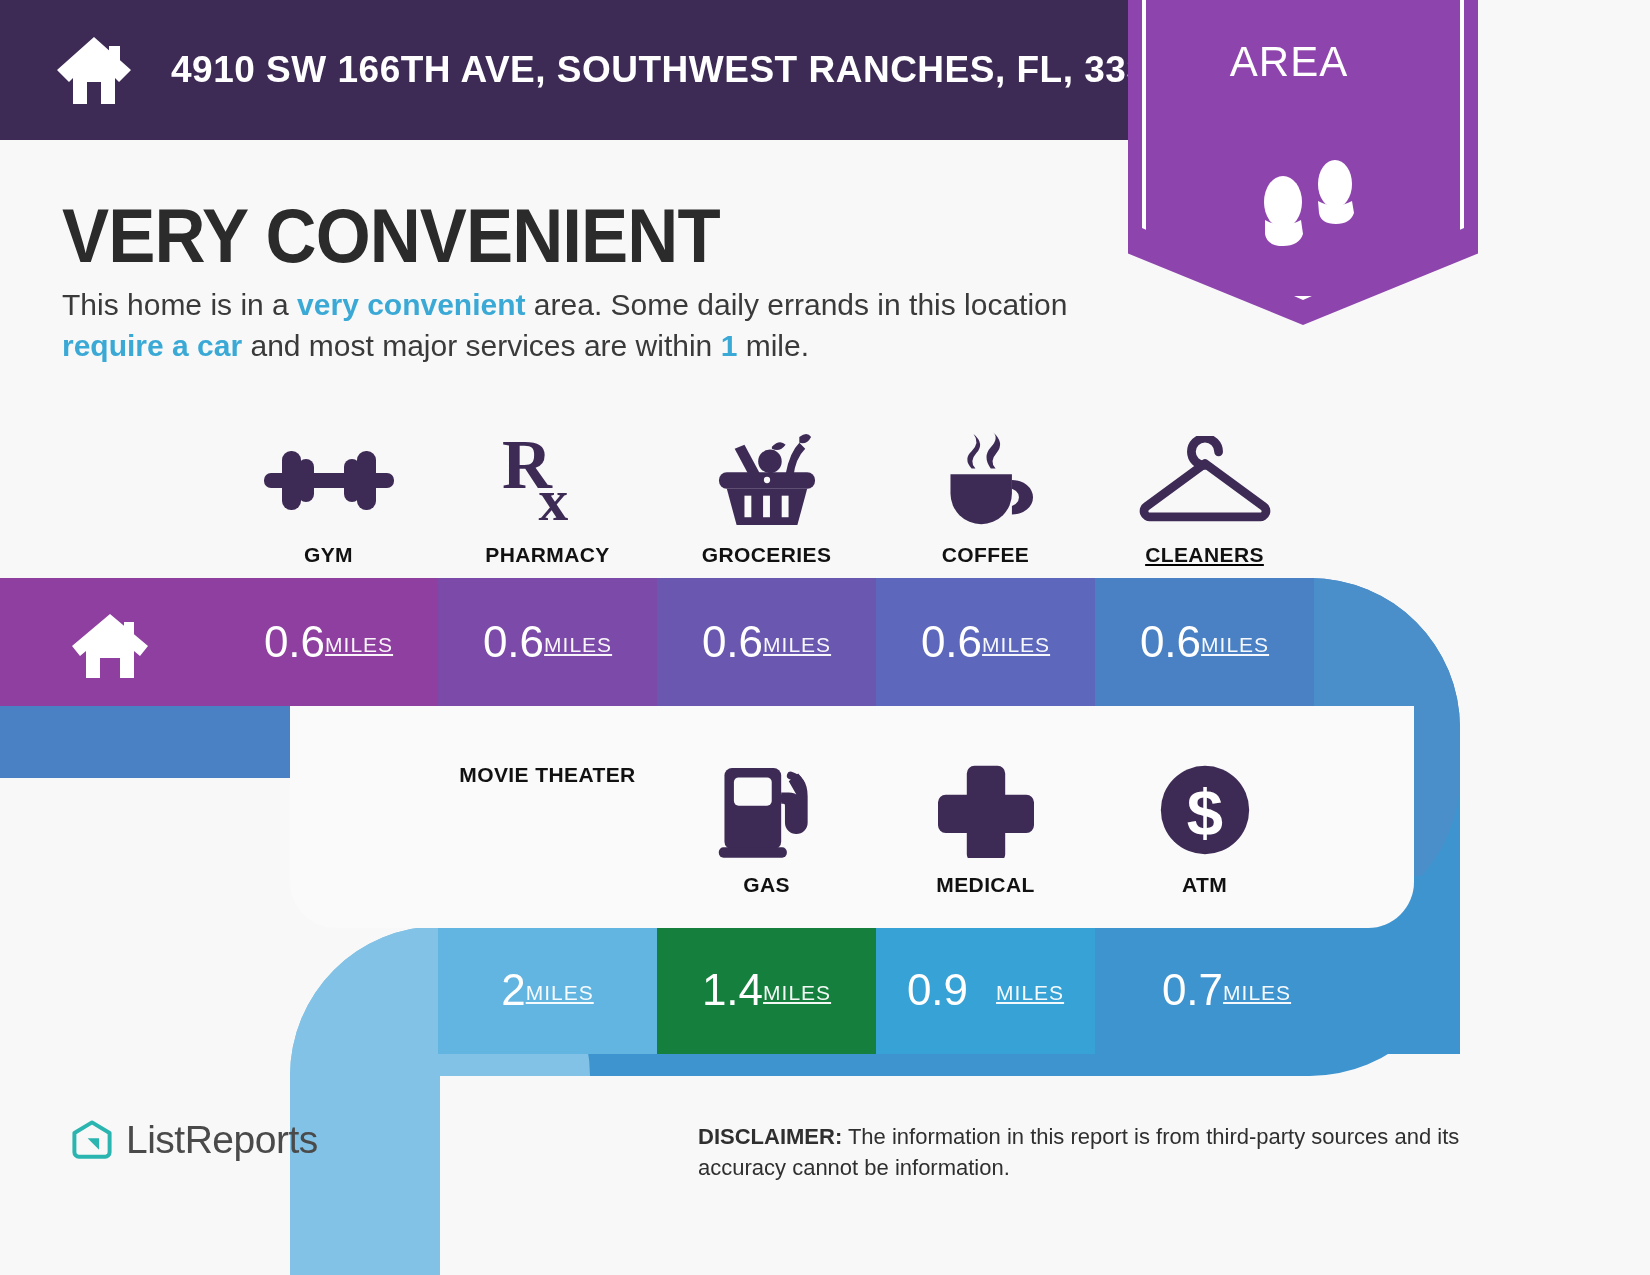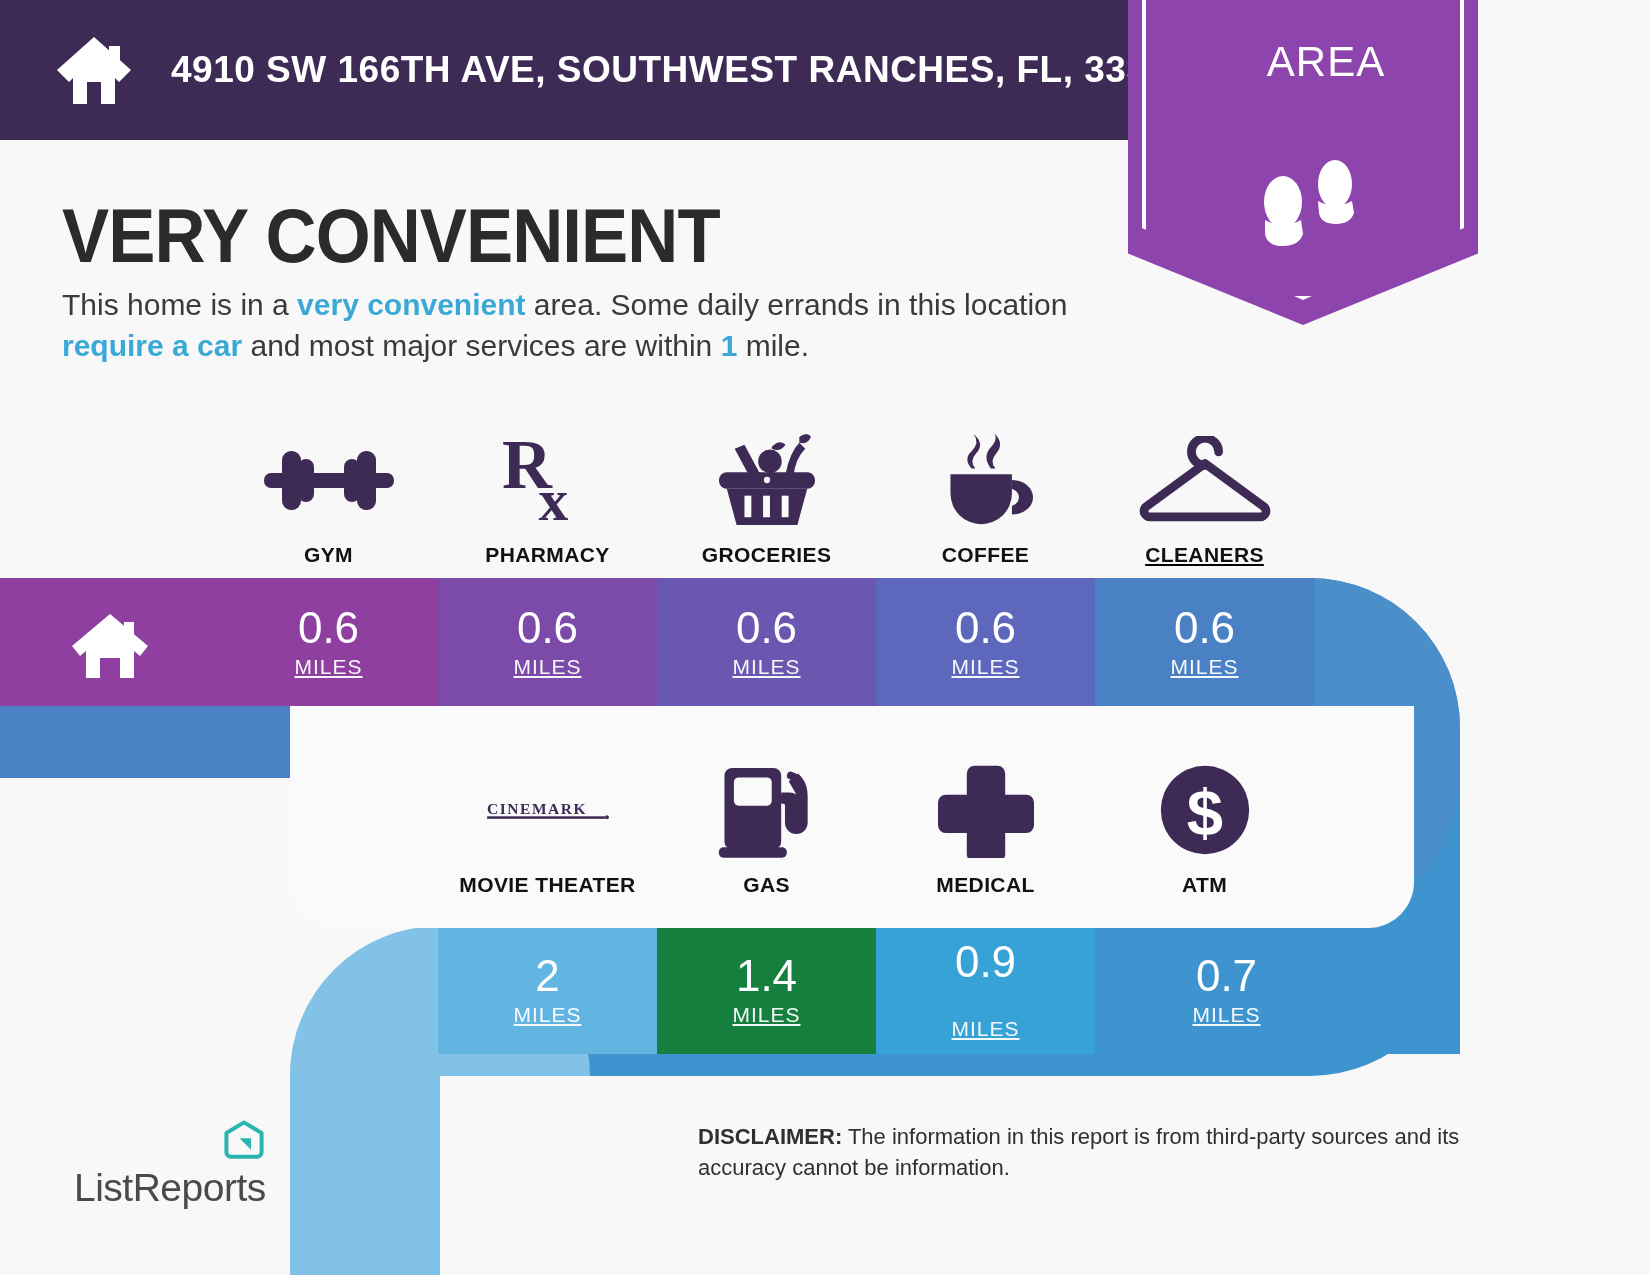--- a/index.html
+++ b/index.html
@@ -36,21 +36,21 @@
     z-index:5;
   }
   .badge-inner {
     position:absolute; left:1142px; top:0; width:322px; height:300px;
     border:4px solid #ffffff; border-top:none;
     clip-path:polygon(0 0, 100% 0, 100% 76%, 50% 100%, 0 76%);
     z-index:6;
     pointer-events:none;
   }
   .badge-text {
-    position:absolute; left:1128px; top:40px; width:396px;
+    position:absolute; left:1091px; top:40px; width:396px;
     text-align:center;
     color:#fff; font-size:42px; font-weight:400; line-height:1.05;
     letter-spacing:1px;
     z-index:7;
   }
   .badge-feet {
     position:absolute; left:1255px; top:160px; width:110px; height:90px; z-index:7;
   }
 
   
@@ -79,31 +79,31 @@
   .icon-label {
     font-size:21px; font-weight:700; color:#111; letter-spacing:0.4px;
     margin-top:8px; white-space:nowrap;
   }
 
   
   .ribbon-layer { position:absolute; left:0; top:0; width:1650px; height:1275px; z-index:1; }
 
   .seg {
     position:absolute;
-    display:flex; flex-direction:column;
+    display:flex; flex-direction:row;
     align-items:center; justify-content:center;
     color:#fff;
   }
   .seg .val { font-size:44px; line-height:1; font-weight:400; }
   .seg .unit { font-size:21px; letter-spacing:1px; margin-top:5px; opacity:.95;text-decoration:underline; }
 
   .seg-home { align-items:center; justify-content:center; }
 
   .footer-logo {
-    position:absolute; left:62px; top:1118px; display:flex; align-items:flex-end; z-index:4;flex-direction:column;
+    position:absolute; left:70px; top:1118px; display:flex; align-items:flex-start; z-index:4;
   }
   .footer-logo-text {
     font-size:39px; color:#4a4a4a; margin-left:12px; letter-spacing:-0.5px;
   }
   .disclaimer {
     position:absolute; left:698px; top:1122px; width:820px;
     font-size:22px; color:#2f2f2f; line-height:1.4; z-index:4;
   }
   .disclaimer b { font-weight:700;margin-top:24px; }
 </style>
@@ -287,27 +287,20 @@
         <path d="M70 30 a14 14 0 1 1 14 -14" fill="none" stroke="#3d2b56" stroke-width="9" stroke-linecap="round"></path>
         <path d="M70 28 L10 72 a6 6 0 0 0 4 11 H126 a6 6 0 0 0 4 -11 Z" fill="none" stroke="#3d2b56" stroke-width="9" stroke-linejoin="round"></path>
       </svg>
     </div>
     <div class="icon-label">CLEANERS</div>
   </div>
 </div>
 
 <div class="icon-row row2" style="z-index:3;">
   <div class="icon-cell" style="left:438px;">
-    <div class="icon-art">
-      <svg viewBox="0 0 130 30" width="126" height="29">
-        <text x="2" y="19" font-family="Liberation Serif, serif" font-size="16" font-weight="700" letter-spacing="1.6" fill="#3d2b56">CINEMARK</text>
-        <rect x="2" y="21" width="122" height="2.6" fill="#3d2b56"></rect>
-        <circle cx="126" cy="22" r="2" fill="#3d2b56"></circle>
-      </svg>
-    </div>
     <div class="icon-label">MOVIE THEATER</div>
   </div>
 
   <div class="icon-cell" style="left:657px;">
     <div class="icon-art">
       <svg viewBox="0 0 110 105" width="104" height="100">
         <rect x="10" y="8" width="60" height="86" rx="8" fill="#3d2b56"></rect>
         <rect x="20" y="18" width="40" height="30" rx="5" fill="#fafafa"></rect>
         <rect x="4" y="92" width="72" height="11" rx="5" fill="#3d2b56"></rect>
         <path d="M78 22 l10 -8 q8 8 8 18 V66 a9 9 0 0 1 -18 0 V52 a6 6 0 0 0 -6 -6 H70 v-12 h8 a16 16 0 0 1 16 16" fill="#3d2b56"></path>

